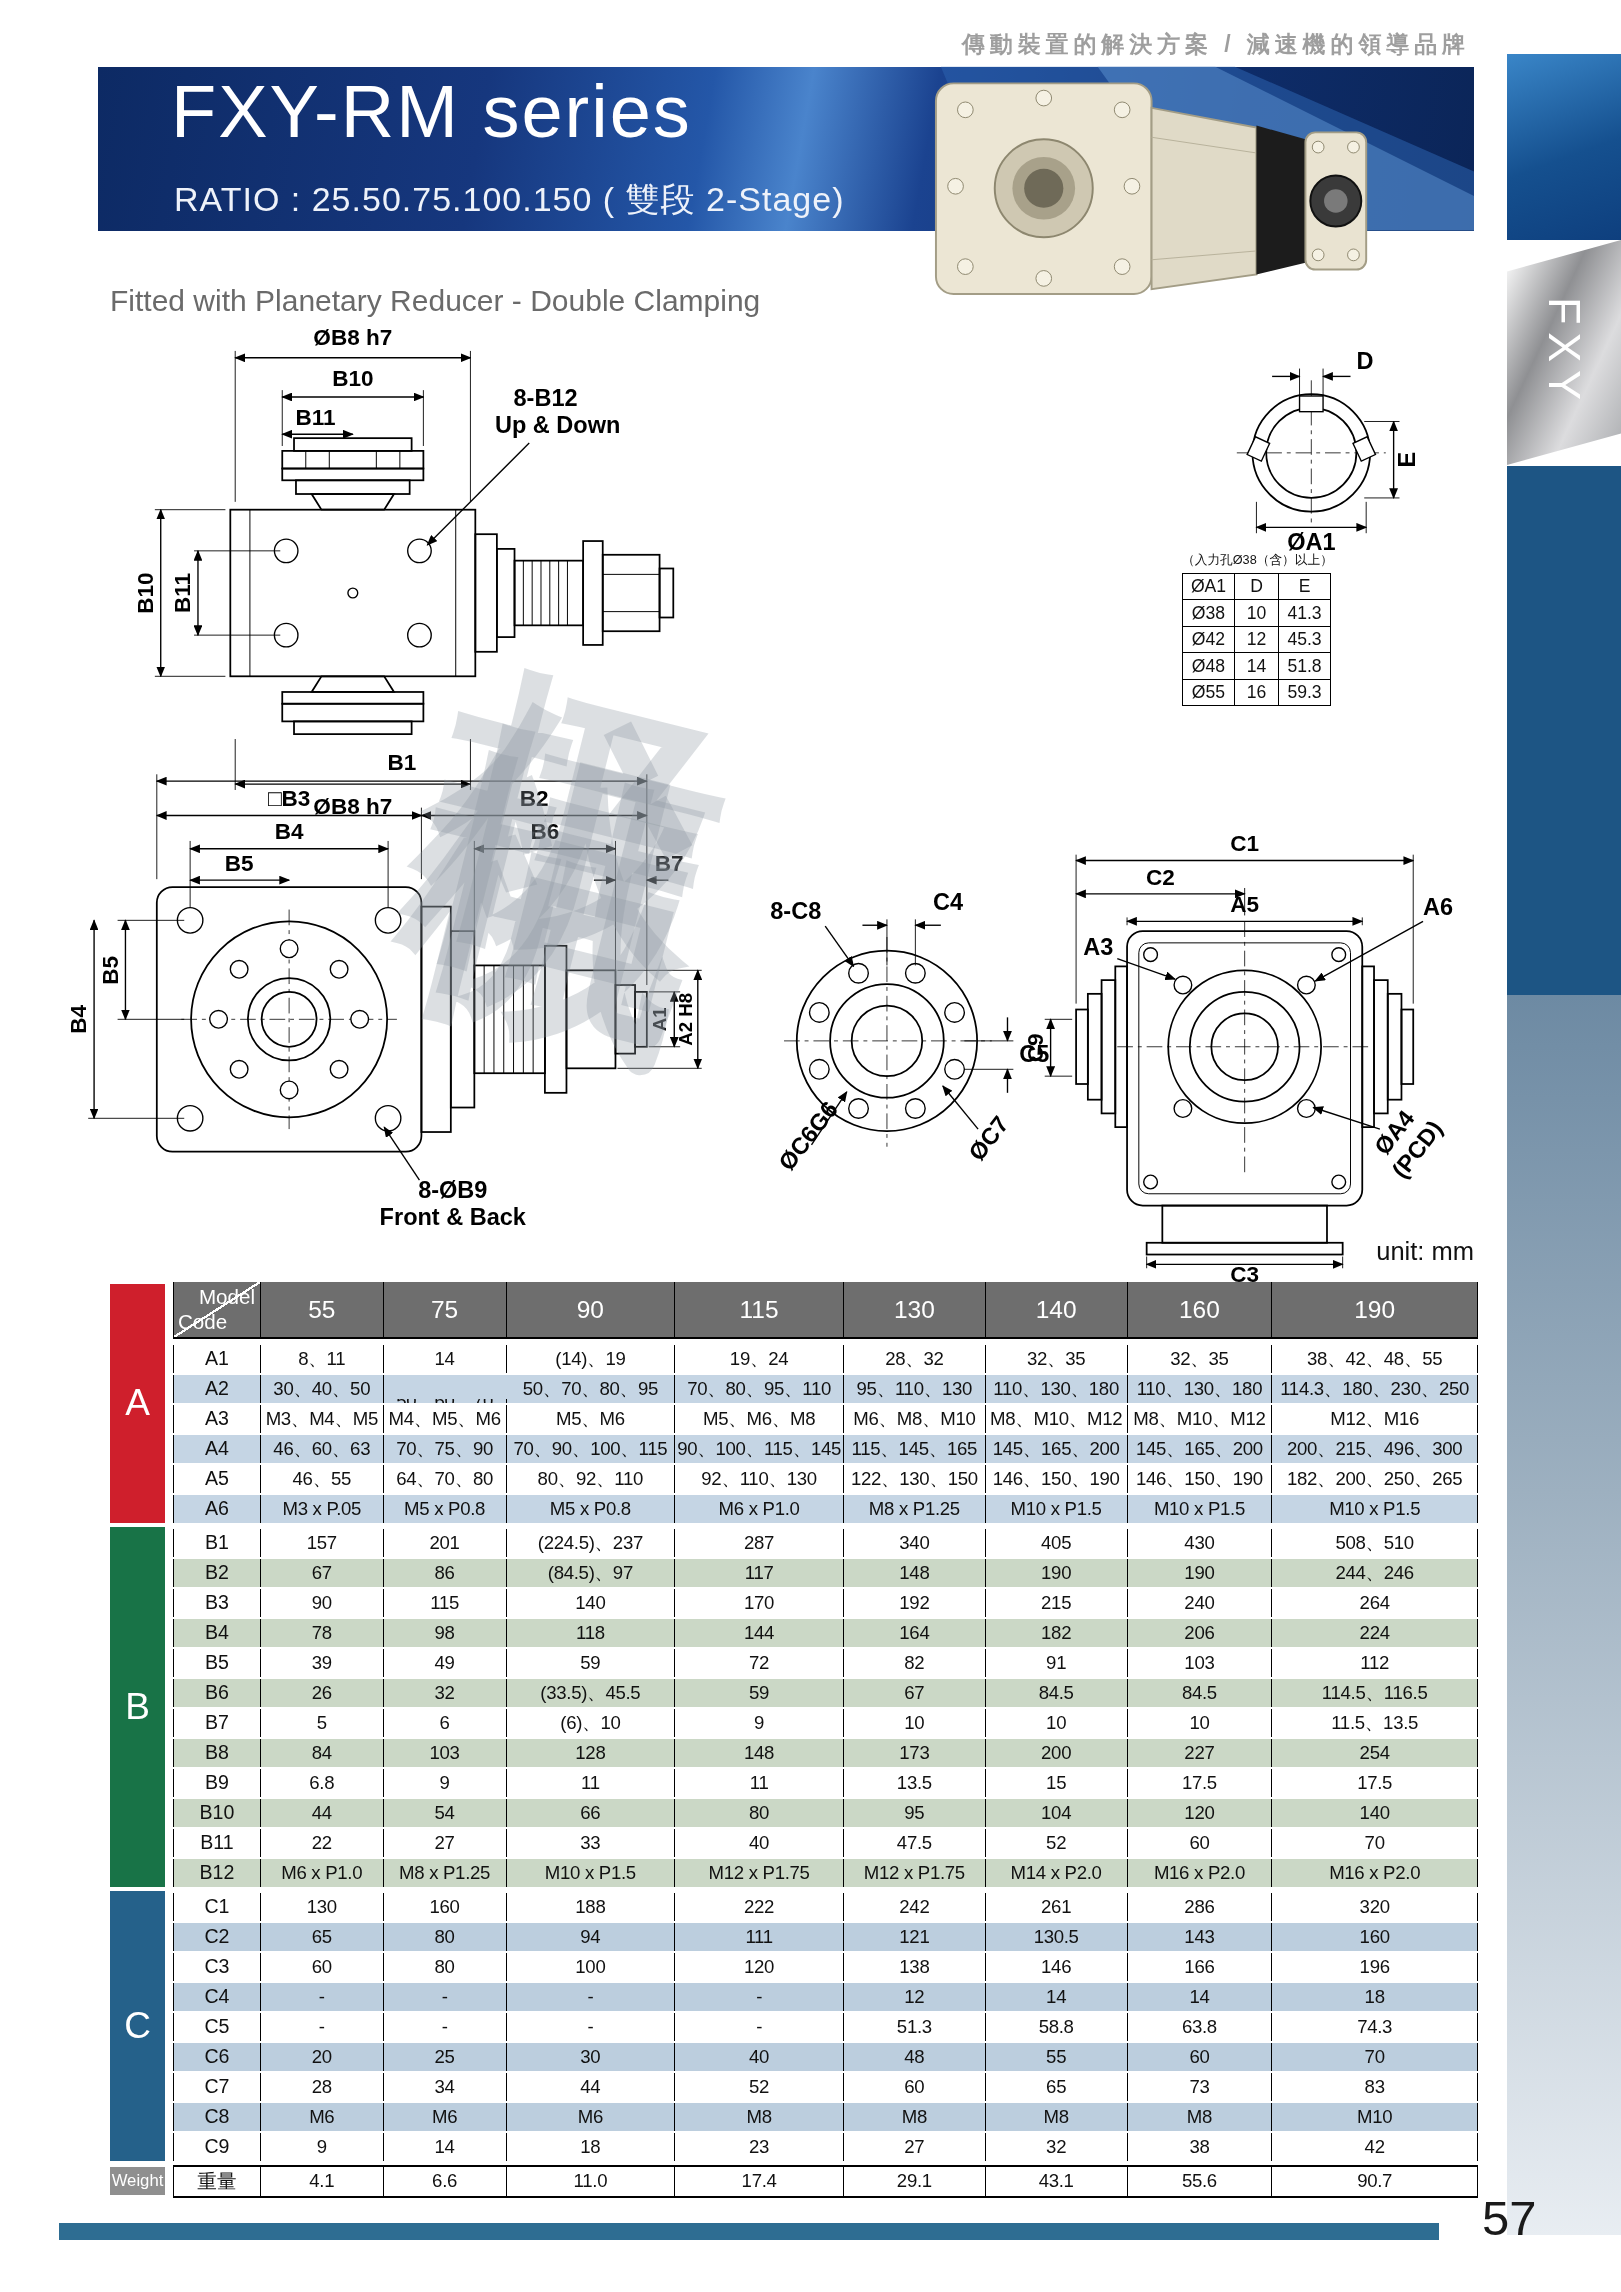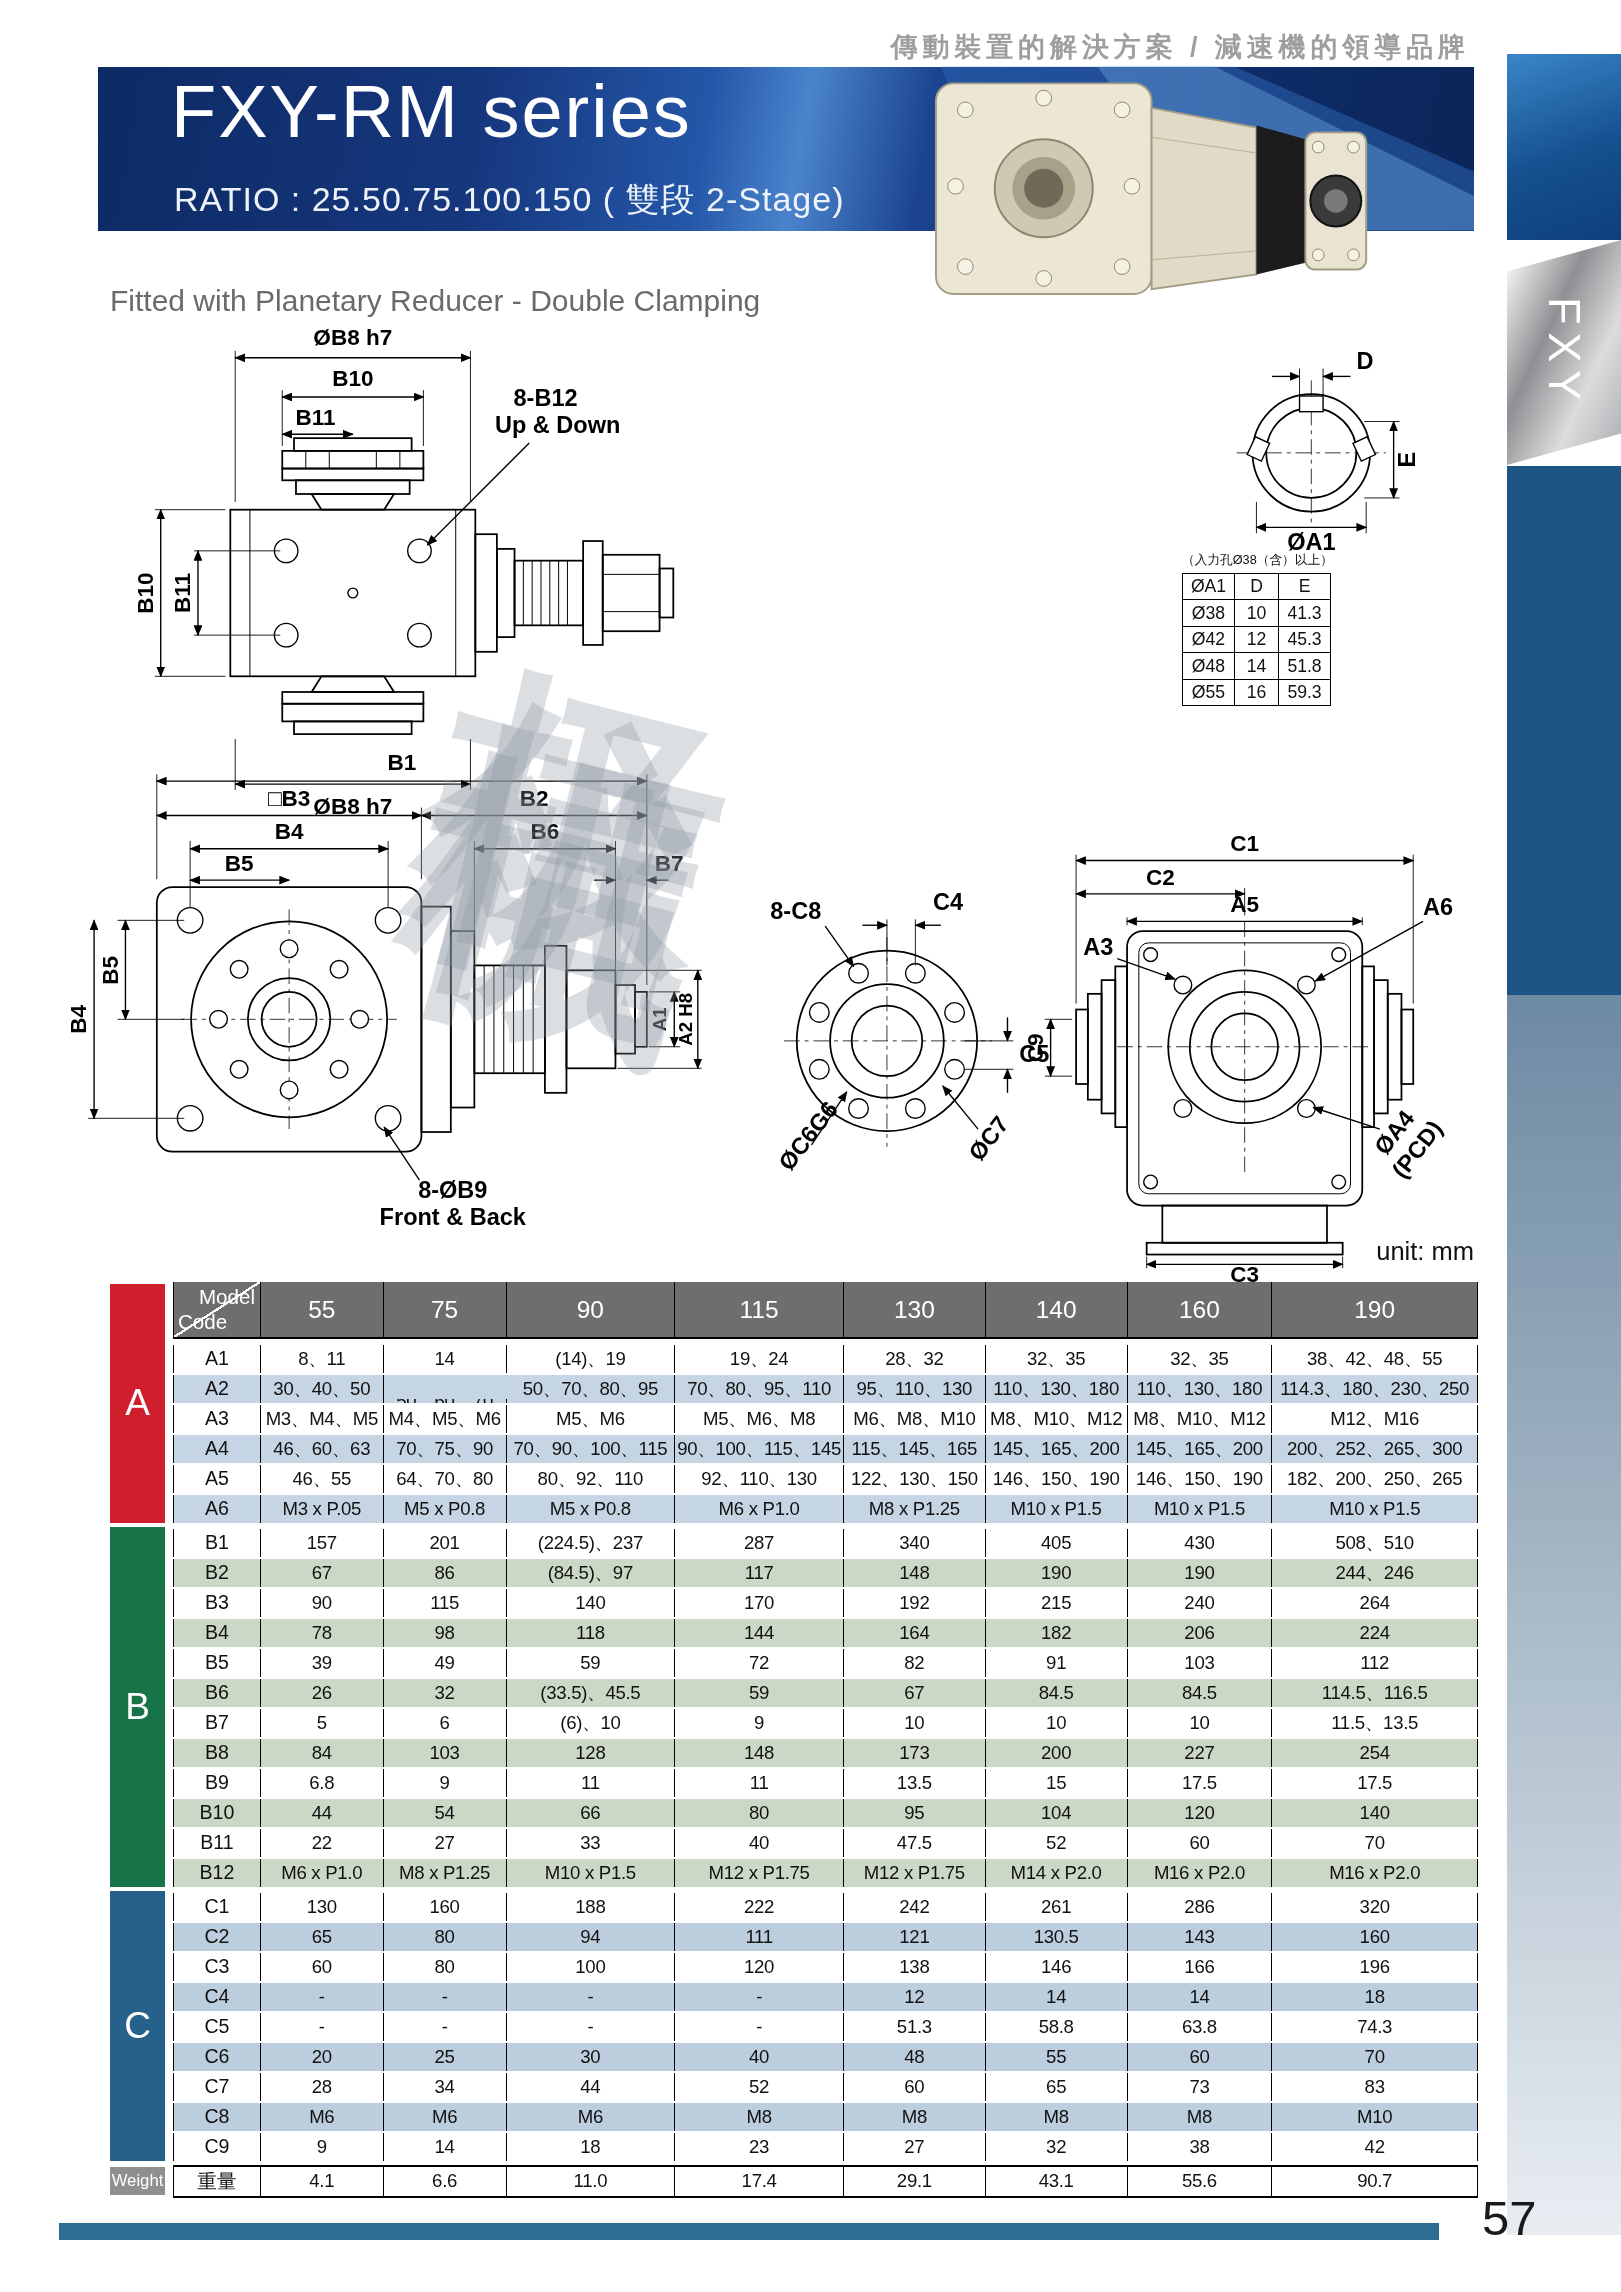--- a/index.html
+++ b/index.html
@@ -1,21 +1,21 @@
 <!DOCTYPE html>
 <html><head>
 <meta charset="utf-8">
 <style>
   html,body{margin:0;padding:0;background:#fff;}
   body{font-family:"Liberation Sans",sans-serif;}
   .page{position:relative;width:1621px;height:2293px;background:#fff;overflow:hidden;}
 
   
   .tagline{position:absolute;left:0;top:29px;width:1470px;text-align:right;
-    font-size:27px;font-weight:bold;color:#9e9e9e;letter-spacing:4.9px;z-index:1;}
+    font-size:23px;font-weight:bold;color:#9e9e9e;letter-spacing:4.9px;z-index:1;}
 
   
   .banner{position:absolute;left:98px;top:67px;width:1376px;height:164px;z-index:1;
     background:linear-gradient(100deg,#0d2a64 0%,#16377e 28%,#2457a8 44%,#4a84cc 51%,#1b4390 60%,#0e2c68 82%,#0b2558 100%);}
   .banner .title{position:absolute;left:73px;top:2px;font-size:74px;color:#fff;letter-spacing:2px;}
   .banner .ratio{position:absolute;left:76px;top:110px;font-size:34px;color:#eef2fa;letter-spacing:1px;}
 
   .subtitle-zh{position:absolute;left:110px;top:241px;font-size:30px;color:#2b2b2b;z-index:3;}
   .subtitle-en{position:absolute;left:110px;top:284px;font-size:30px;color:#6a6a6a;z-index:3;}
 
@@ -478,21 +478,21 @@
         </div>
         <div class="trow" style="background: rgb(197, 213, 228);">
           <div class="code" style="width: 88px;">A4</div>
           <div class="cell" style="width: 123px;">46、60、63</div>
           <div class="cell" style="width: 123px;">70、75、90</div>
           <div class="cell" style="width: 169px;">70、90、100、115</div>
           <div class="cell" style="width: 169px;">90、100、115、145</div>
           <div class="cell" style="width: 142px;">115、145、165</div>
           <div class="cell" style="width: 142px;">145、165、200</div>
           <div class="cell" style="width: 145px;">145、165、200</div>
-          <div class="cell" style="width: 206px;">200、252、265、300</div>
+          <div class="cell" style="width: 206px;">200、215、496、300</div>
         </div>
         <div class="trow" style="background: rgb(255, 255, 255);">
           <div class="code" style="width: 88px;">A5</div>
           <div class="cell" style="width: 123px;">46、55</div>
           <div class="cell" style="width: 123px;">64、70、80</div>
           <div class="cell" style="width: 169px;">80、92、110</div>
           <div class="cell" style="width: 169px;">92、110、130</div>
           <div class="cell" style="width: 142px;">122、130、150</div>
           <div class="cell" style="width: 142px;">146、150、190</div>
           <div class="cell" style="width: 145px;">146、150、190</div>

